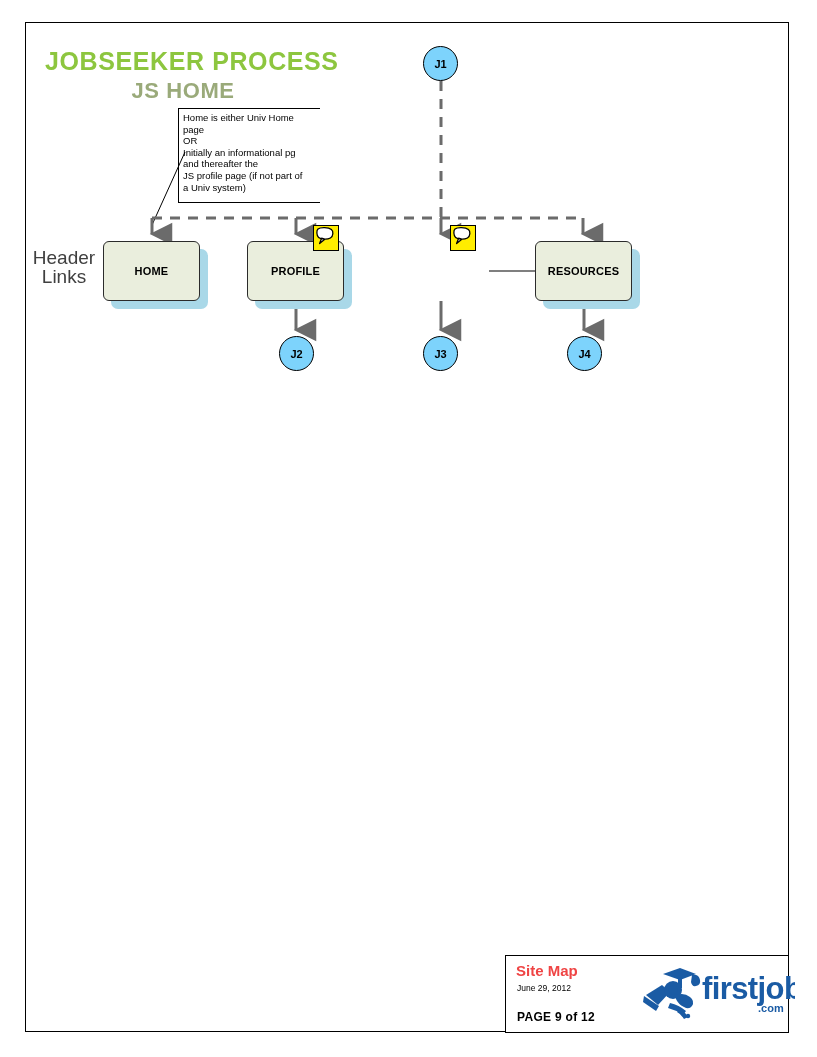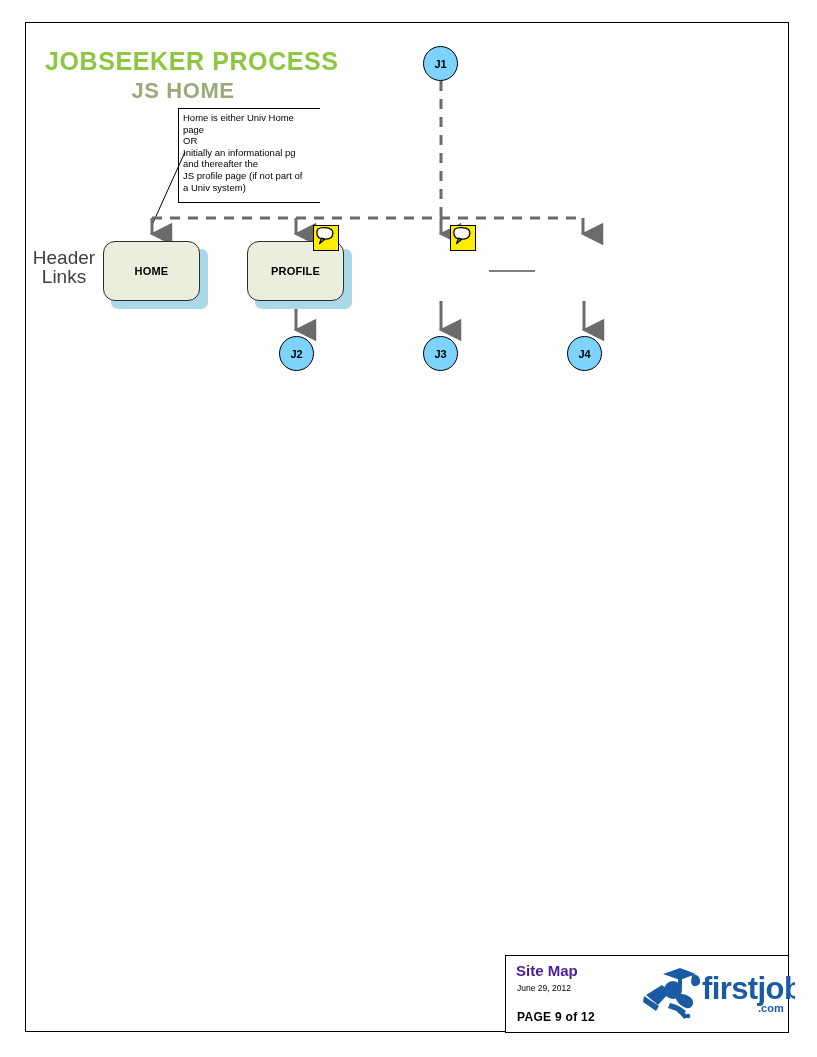--- a/index.html
+++ b/index.html
@@ -109,21 +109,21 @@
     box-sizing: border-box;
   }
   .pbox .face {
     position: absolute;
     left: 0;
     top: 0;
     width: 97px;
     height: 60px;
     background: #eaeedd;
     border: 1.3px solid #2b2b2b;
-    border-radius: 12px;
+    border-radius: 6px;
     box-sizing: border-box;
     display: flex;
     align-items: center;
     justify-content: center;
   }
   .pbox .label {
     font-size: 11px;
     font-weight: bold;
     color: #000000;
     letter-spacing: 0.2px;
@@ -176,21 +176,21 @@
     border: 1.4px solid #000000;
     box-sizing: border-box;
     background: #ffffff;
   }
   #footer-title {
     position: absolute;
     left: 10px;
     top: 6px;
     font-size: 15px;
     font-weight: bold;
-    color: #4c1d95;
+    color: #ef4444;
   }
   #footer-date {
     position: absolute;
     left: 11px;
     top: 27px;
     font-size: 8.5px;
     color: #000000;
   }
   #footer-page {
     position: absolute;
@@ -276,20 +276,26 @@
   </div>
 
   <div class="pbox" id="box-profile">
     <div class="shadow"></div>
     <div class="face">
       <span class="label">PROFILE</span>
     </div>
   </div>
 
 
+  <div class="pbox" id="box-resources">
+    <div class="shadow"></div>
+    <div class="face">
+      <span class="label">RESOURCES</span>
+    </div>
+  </div>
 
   <div class="note-icon" id="note-profile">
     <svg width="23" height="23" viewBox="0 0 23 23">
       <path d="M4 3 C2.4 4.4 2.4 9.6 4.6 11.4 C7 13.4 13 13.8 16.4 12 C19.4 10.4 19.6 5.2 17.4 3.4 C14.6 1.2 6.4 1 4 3 Z
                M7.6 12.2 L5.6 17.6 L10.8 13.2 Z" fill="#ffffff" stroke="#000000" stroke-width="1.3" stroke-linejoin="round"></path>
     </svg>
   </div>
 
   <div class="note-icon" id="note-jobsearch">
     <svg width="23" height="23" viewBox="0 0 23 23">

